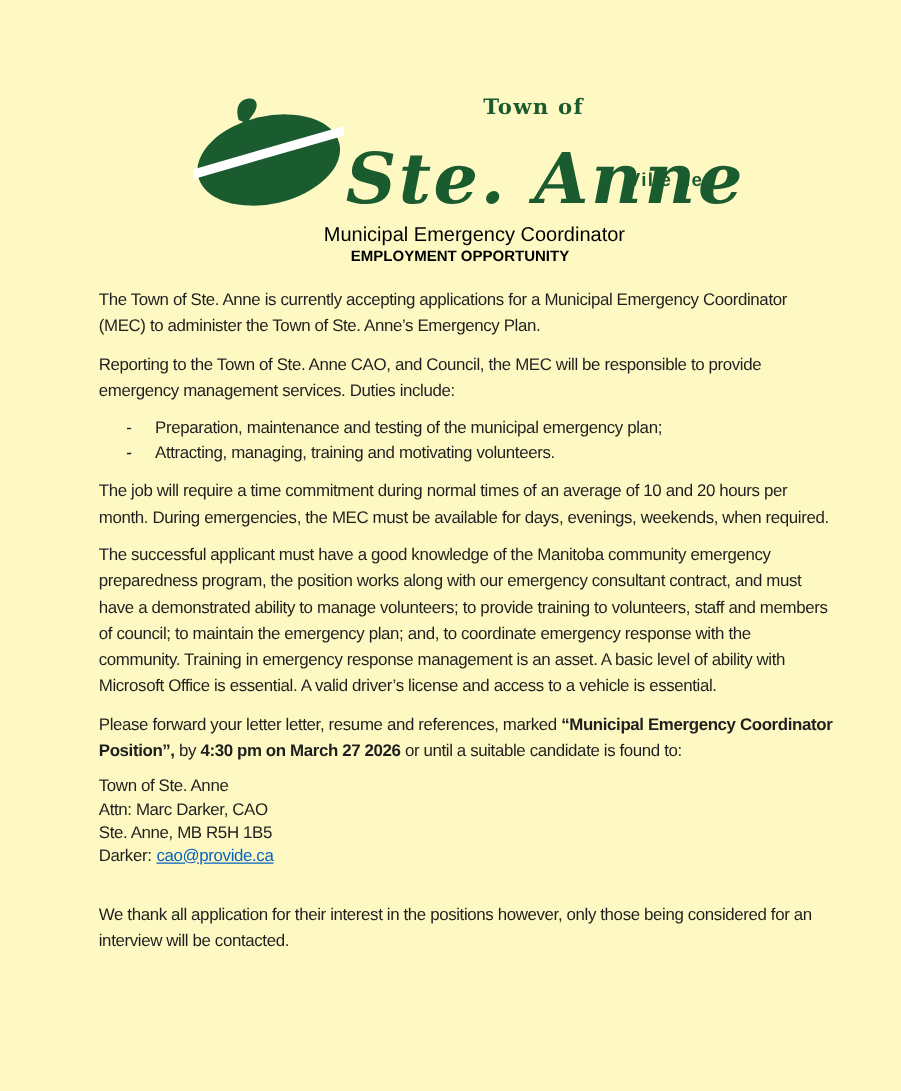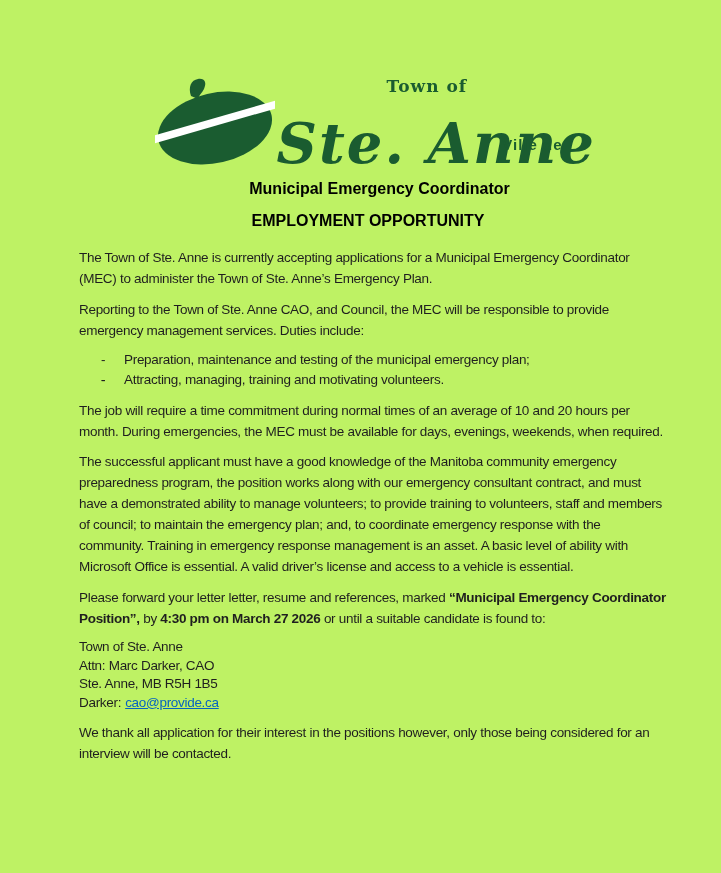--- a/index.html
+++ b/index.html
@@ -1,21 +1,21 @@
 <!DOCTYPE html>
 <html><head>
 <meta charset="utf-8">
 <style>
   * { margin: 0; padding: 0; box-sizing: border-box; }
   html, body { background: #ffffff; }
   .page {
     position: relative;
     width: 721px;
     height: 873px;
-    background: #bef264;
+    background: #fef9c3;
     font-family: "Liberation Sans", sans-serif;
     color: #1f1f1f;
     overflow: hidden;
   }
   
   .logo-wrap {
     padding-top: 76px;
     display: flex;
     justify-content: center;
   }
@@ -59,28 +59,28 @@
     font-family: Liberation Sans, sans-serif;
     font-weight: bold;
     font-size: 15px;
     letter-spacing: 1px;
   }
   
   .doc-title {
     margin-top: 12px;
     text-align: center;
     font-size: 16px;
-    font-weight: bold;
+    font-weight: normal;
     color: #000000;
     padding-left: 38px;
   }
   .doc-subtitle {
-    margin-top: 14px;
+    margin-top: 0;
     text-align: center;
-    font-size: 16px;
+    font-size: 12px;
     font-weight: bold;
     color: #000000;
     padding-left: 15px;
   }
   
   .body {
     margin: 17px 0 0 79px;
     width: 590px;
     font-size: 13.5px;
     letter-spacing: -0.3px;
@@ -95,21 +95,21 @@
     position: relative;
     padding-left: 45px;
     line-height: 20px;
   }
   ul.duties .dash {
     position: absolute;
     left: 22px;
     top: 0;
   }
   .seg-bold { font-weight: bold; }
-  .contact { margin-bottom: 10px; }
+  .contact { margin-bottom: 27px; }
   .contact p {
     margin: 0;
     line-height: 18.5px;
   }
   a.email {
     color: #0563c1;
     text-decoration: underline;
     margin-left: 4px;
     cursor: pointer;
   }

